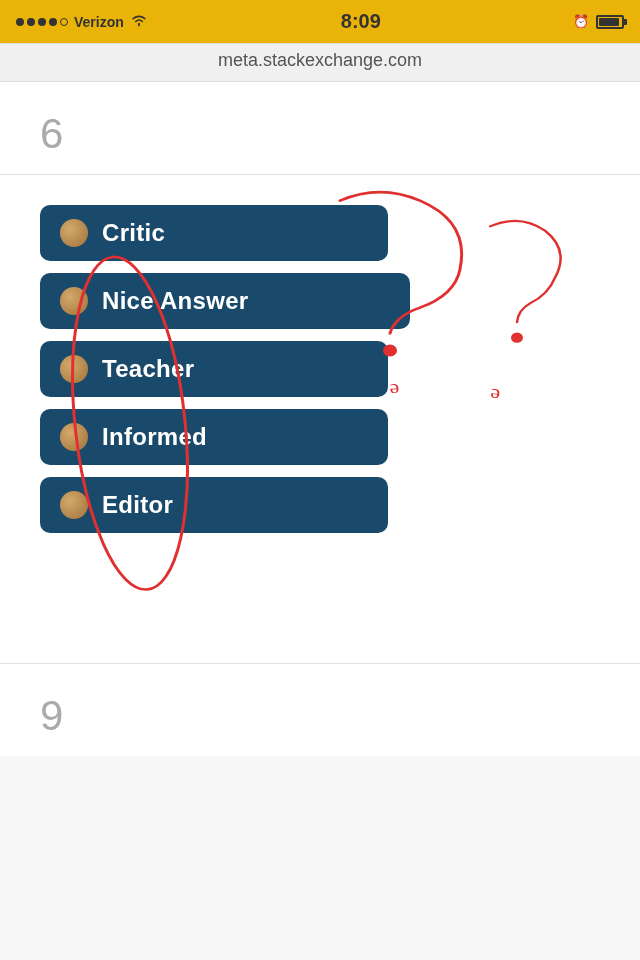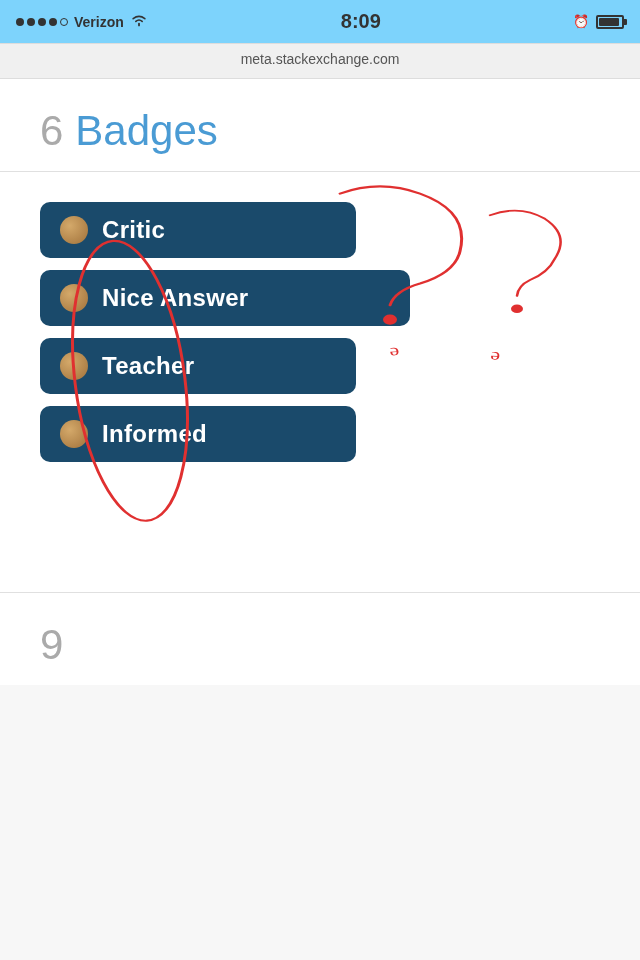--- a/index.html
+++ b/index.html
@@ -8,21 +8,21 @@
     body {
       width: 640px;
       min-height: 960px;
       background: #f7f7f7;
       font-family: -apple-system, 'Helvetica Neue', Arial, sans-serif;
       overflow-x: hidden;
     }
 
     
     .status-bar {
-      background: #7dd3fc;
+      background: #eab308;
       height: 44px;
       display: flex;
       align-items: center;
       justify-content: space-between;
       padding: 0 16px;
       border-bottom: 1px solid #ddd;
     }
 
     .status-left {
       display: flex;
@@ -105,21 +105,21 @@
 
     
     .url-bar {
       background: #f0f0f0;
       padding: 6px 16px 10px;
       text-align: center;
       border-bottom: 1px solid #ddd;
     }
 
     .url-bar span {
-      font-size: 14px;
+      font-size: 18px;
       color: #555;
     }
 
     
     .content {
       background: white;
       padding: 0;
     }
 
     
@@ -158,21 +158,21 @@
     }
 
     .badge-item {
       display: flex;
       align-items: center;
       background: #1a4a6b;
       border-radius: 10px;
       padding: 14px 20px;
       gap: 14px;
       cursor: pointer;
-      width: 316px;
+      width: 348px;
     }
 
     .badge-item.wide {
       width: 370px;
     }
 
     .badge-circle {
       width: 28px;
       height: 28px;
       border-radius: 50%;
@@ -243,21 +243,20 @@
 </div>
 
 <div class="url-bar">
   <span>meta.stackexchange.com</span>
 </div>
 
 <div class="content">
 
   <div class="section-header">
     <span class="section-number">6</span>
-    <span class="section-title">Badges</span>
   </div>
   <div class="section-divider"></div>
 
   <div class="badge-list-container">
     <div class="badge-list">
 
       <div class="badge-item">
         <div class="badge-circle"></div>
         <span class="badge-name">Critic</span>
       </div>
@@ -270,20 +269,24 @@
       <div class="badge-item">
         <div class="badge-circle"></div>
         <span class="badge-name">Teacher</span>
       </div>
 
       <div class="badge-item">
         <div class="badge-circle"></div>
         <span class="badge-name">Informed</span>
       </div>
 
+      <div class="badge-item">
+        <div class="badge-circle"></div>
+        <span class="badge-name">Editor</span>
+      </div>
 
       <svg class="annotation-overlay" viewBox="0 0 640 500" preserveAspectRatio="none" style="position:absolute;top:-20px;left:0;width:100%;height:calc(100% + 60px);">
 
         <ellipse cx="130" cy="290" rx="55" ry="195" fill="none" stroke="#e03030" stroke-width="3" transform="rotate(-5, 130, 290)"></ellipse>
 
         <path d="M 340 30 Q 380 10 420 30 Q 470 55 460 110 Q 455 140 420 155 Q 395 165 390 185" fill="none" stroke="#e03030" stroke-width="3" stroke-linecap="round"></path>
 
         <circle cx="390" cy="205" r="7" fill="#e03030"></circle>
 
         <path d="M 490 60 Q 520 45 545 65 Q 570 88 555 120 Q 548 140 530 150 Q 518 158 517 172" fill="none" stroke="#e03030" stroke-width="2.5" stroke-linecap="round"></path>

